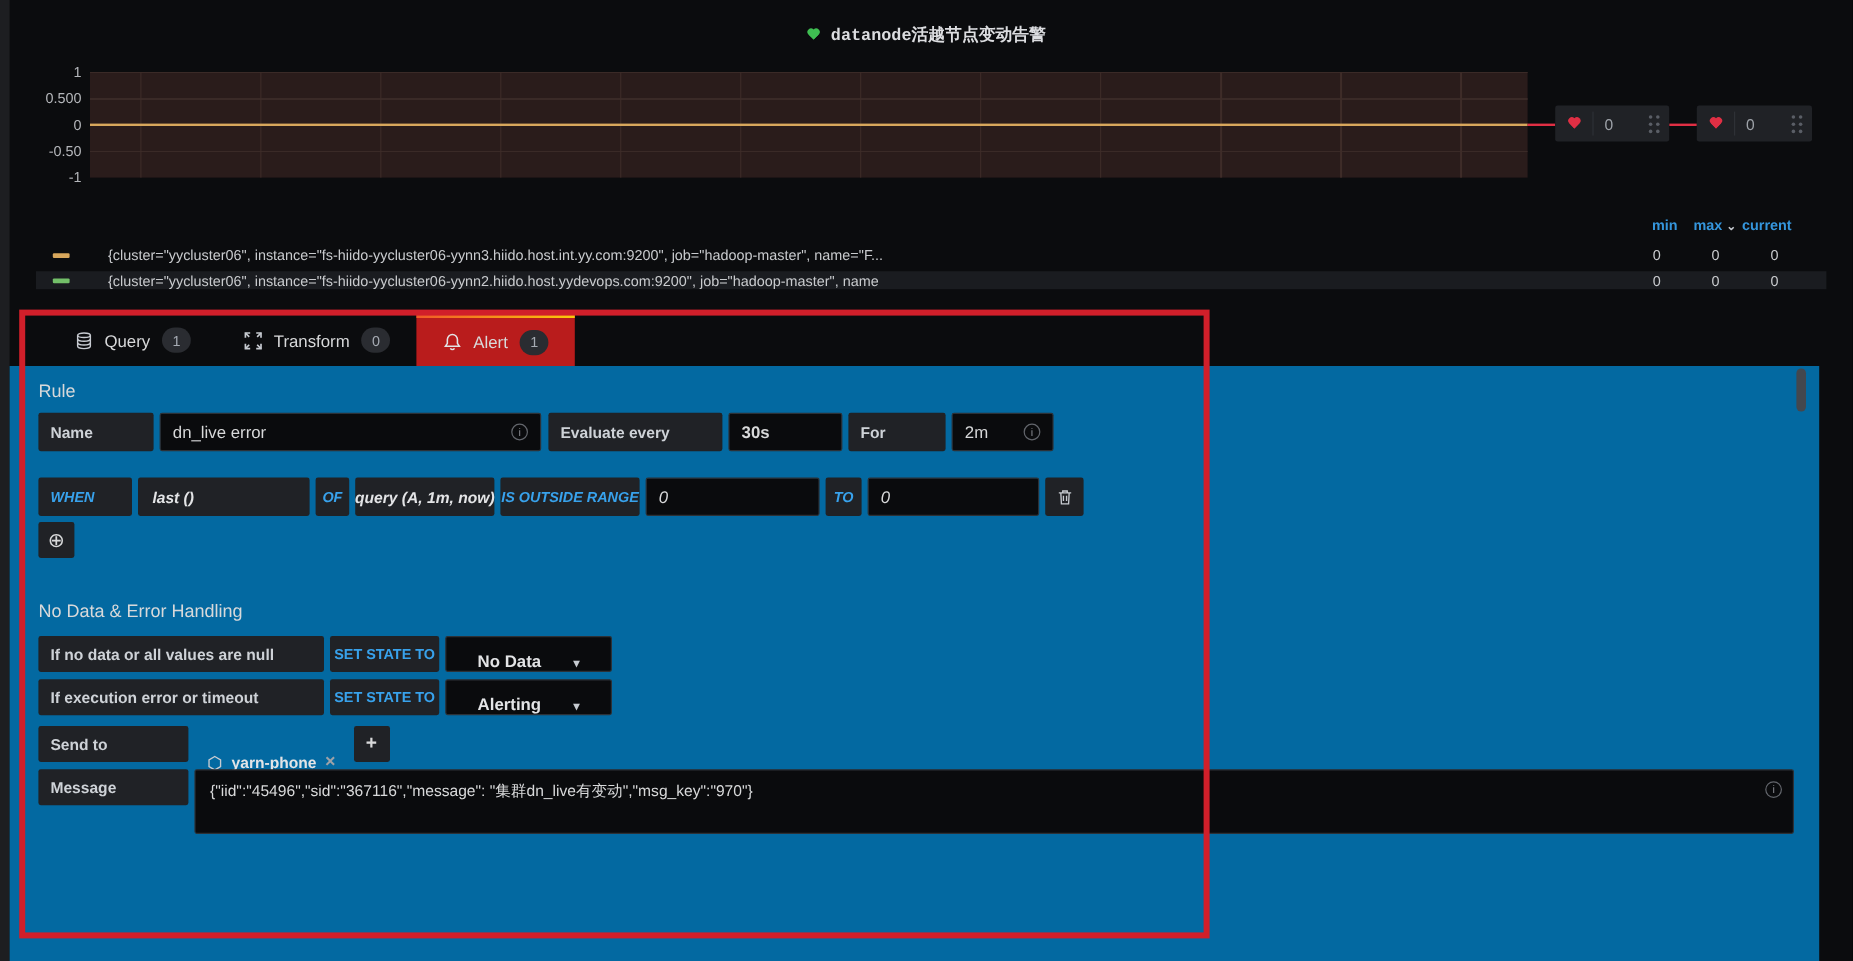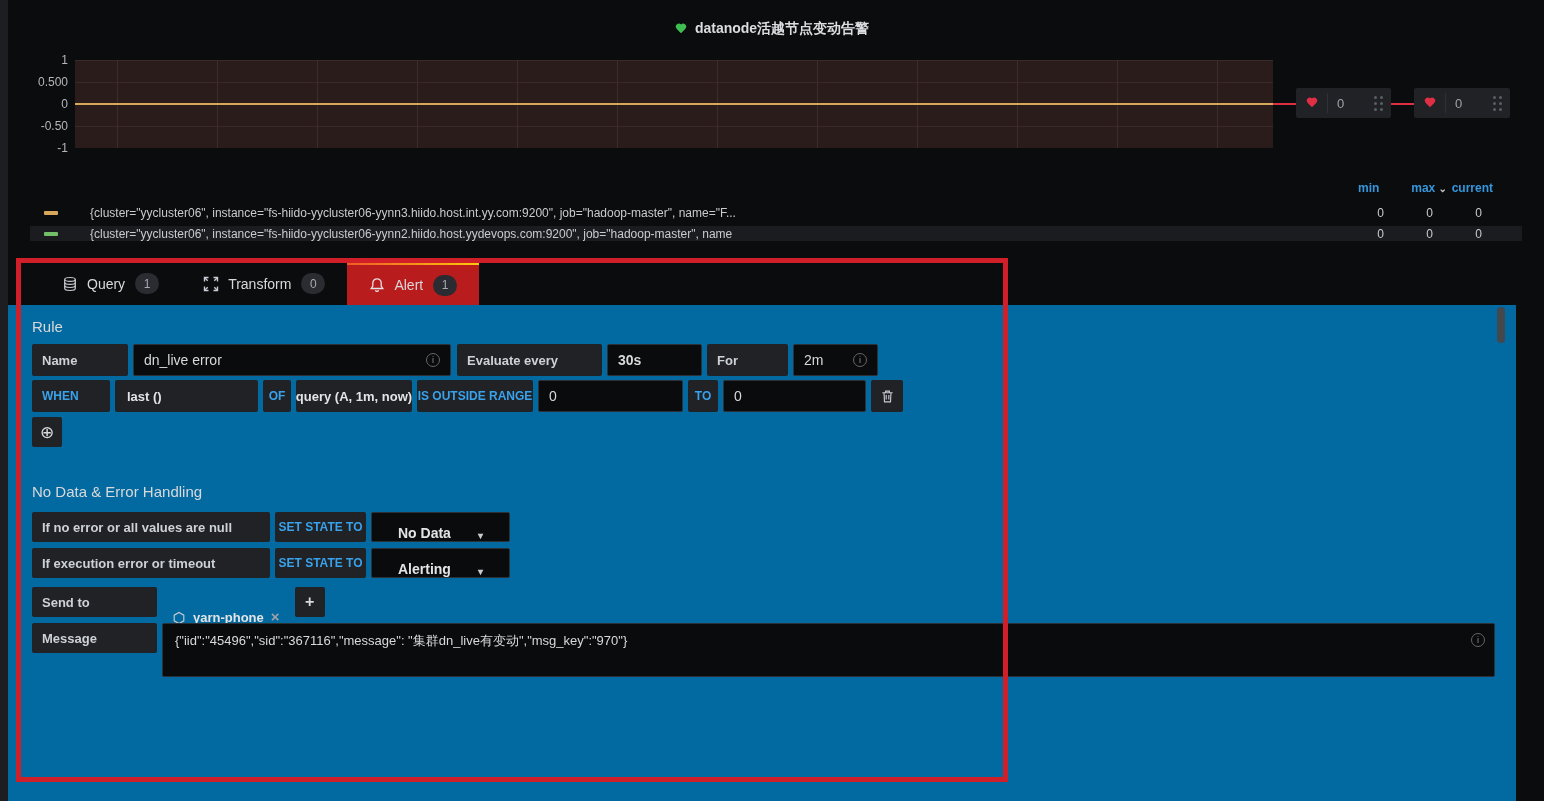--- a/index.html
+++ b/index.html
@@ -2,21 +2,21 @@
 <html><head>
 <meta charset="utf-8">
 <style>
   * { box-sizing: border-box; margin: 0; padding: 0; }
   html,body { background:#000; }
   body { font-family:"Liberation Sans", sans-serif; }
   .screen { position:relative; width:1544px; height:801px; background:#0b0c0e; overflow:hidden; color:#d8d9da; }
   .abs { position:absolute; }
 
   
-  .panel-title { position:absolute; top:20px; left:0; width:100%; text-align:center; font-size:14px; font-weight:bold; color:#dcdde0; }
+  .panel-title { position:absolute; top:20px; left:0; width:100%; text-align:center; font-size:14px; font-weight:bold; color:#dcdde0;font-family:Liberation Mono, monospace; }
   .panel-title .t-heart { display:inline-block; margin-right:8px; vertical-align:-1px; }
 
   .heart { width:12px; height:10px; position:relative; display:inline-block; }
   .heart::before,.heart::after { content:""; position:absolute; top:0; width:6px; height:9px; border-radius:6px 6px 0 0; background:var(--c,#e02f44); }
   .heart::before { left:6px; transform:rotate(-45deg); transform-origin:0 100%; }
   .heart::after  { left:0;  transform:rotate(45deg);  transform-origin:100% 100%; }
 
   .plot { position:absolute; left:75px; top:60px; width:1198px; height:88px; background:#2a1c1b;
           background-image:
             repeating-linear-gradient(to right, #3e2c28 0 1px, transparent 1px 100px),
@@ -29,21 +29,21 @@
   .xlabels span { width:100px; text-align:center; font-size:12px; color:#b4b6ba; }
 
   .thr-line { position:absolute; top:103px; height:2px; }
   .thr-handle { position:absolute; top:88px; height:30px; background:#202226; border-radius:2px; display:flex; align-items:center; }
   .thr-heart-wrap { width:32px; display:flex; justify-content:center; align-items:center; border-right:1px solid #2e3136; height:20px; }
   .thr-val { flex:1; padding-left:9px; font-size:13px; color:#9da2a8; }
   .drag-dots { display:grid; grid-template-columns:3px 3px; grid-gap:3px; margin-right:8px; }
   .drag-dots i { width:3px; height:3px; border-radius:50%; background:#5a5e66; }
 
   .legend-header { position:absolute; top:181px; left:1358px; display:flex; font-size:12px; font-weight:bold; color:#3596dd; }
-  .legend-header .c1 { width:40px; }
+  .legend-header .c1 { width:40px; text-align:right; }
   .legend-header .c2 { width:49px; text-align:right; }
   .legend-header .c3 { width:46px; text-align:right; }
   .legend-row { position:absolute; left:30px; width:1492px; height:20px; display:flex; align-items:center; font-size:12px; color:#c9cbce; }
   .legend-row.alt { background:#1a1c20; }
   .legend-dash { width:14px; height:4px; border-radius:1px; margin-left:14px; flex:none; }
   .legend-label { margin-left:32px; white-space:nowrap; overflow:hidden; max-width:1180px; }
   .legend-vals { position:absolute; right:40px; top:0; display:flex; height:100%; align-items:center; }
   .legend-vals span { width:49px; text-align:right; font-size:12px; color:#c9cbce; }
 
   
@@ -210,21 +210,21 @@
         <span class="grow">30s</span>
       </div>
       <div class="lblbox" style="width:81px;">For</div>
       <div class="inputbox" style="width:85px;">
         <span class="grow">2m</span>
         <i class="info-icon">i</i>
       </div>
     </div>
 
     
-    <div class="frow" style="margin-top:4px;height:32px;">
+    <div class="frow" style="margin-top:22px;height:32px;font-style:italic;">
       <div class="chip-blue" style="width:78px;justify-content:flex-start;padding-left:10px;">WHEN</div>
       <div class="chip-white" style="width:143px;">last ()</div>
       <div class="chip-blue" style="width:28px;">OF</div>
       <div class="chip-white" style="width:116px;justify-content:center;">query (A, 1m, now)</div>
       <div class="chip-blue" style="width:116px;">IS OUTSIDE RANGE</div>
       <div class="inputbox" style="width:145px;">
         <span class="grow">0</span>
       </div>
       <div class="chip-blue" style="width:30px;">TO</div>
       <div class="inputbox" style="width:143px;">
@@ -236,21 +236,21 @@
             <path d="M2.5 4h11M6 4V2.3h4V4M4.3 4l.5 9.7h6.4l.5-9.7M6.6 6.5v4.8M9.4 6.5v4.8"></path>
           </svg>
         </span>
       </button>
     </div>
     <button class="plusbtn" style="margin-top:5px;"><span>⊕</span></button>
 
     
     <div class="section-h" style="margin-top:36px;">No Data &amp; Error Handling</div>
     <div class="frow" style="margin-top:12px;height:30px;">
-      <div class="lblbox" style="width:238px;">If no error or all values are null</div>
+      <div class="lblbox" style="width:238px;">If no data or all values are null</div>
       <div class="chip-blue" style="width:91px;">SET STATE TO</div>
       <div class="selectbox" style="width:139px;">
         <span class="grow">No Data</span>
         <span class="caret">▾</span>
       </div>
     </div>
     <div class="frow" style="margin-top:6px;height:30px;">
       <div class="lblbox" style="width:238px;">If execution error or timeout</div>
       <div class="chip-blue" style="width:91px;">SET STATE TO</div>
       <div class="selectbox" style="width:139px;">

